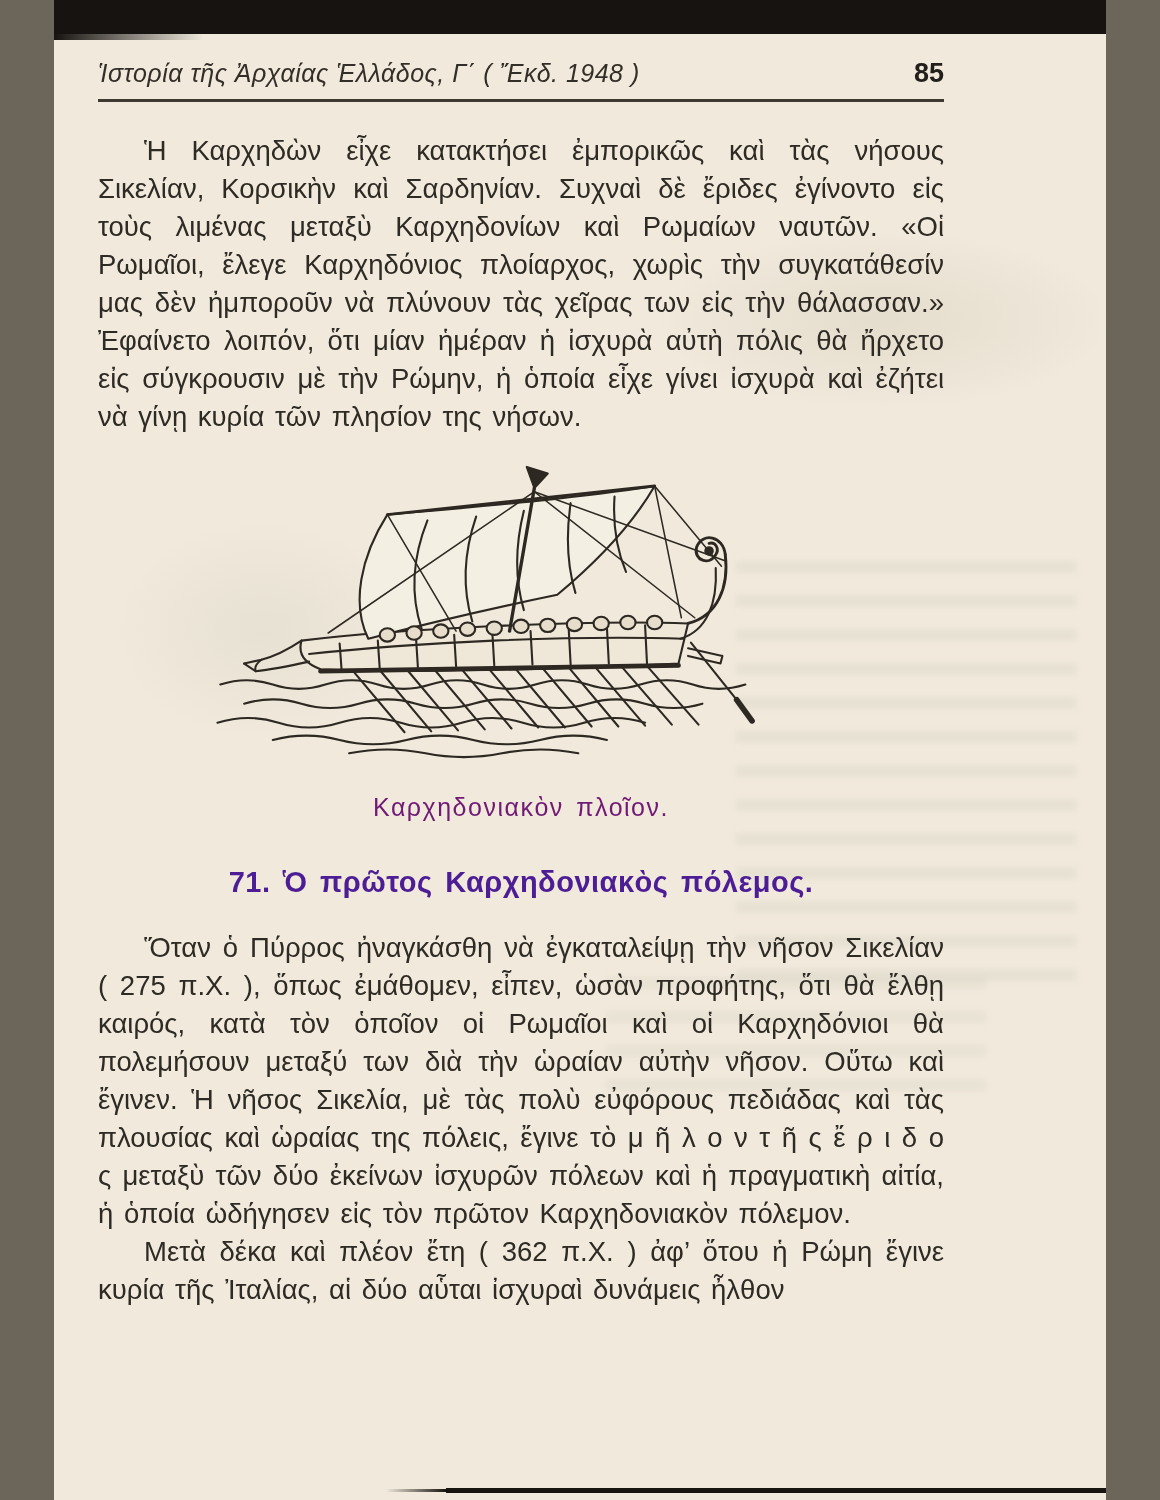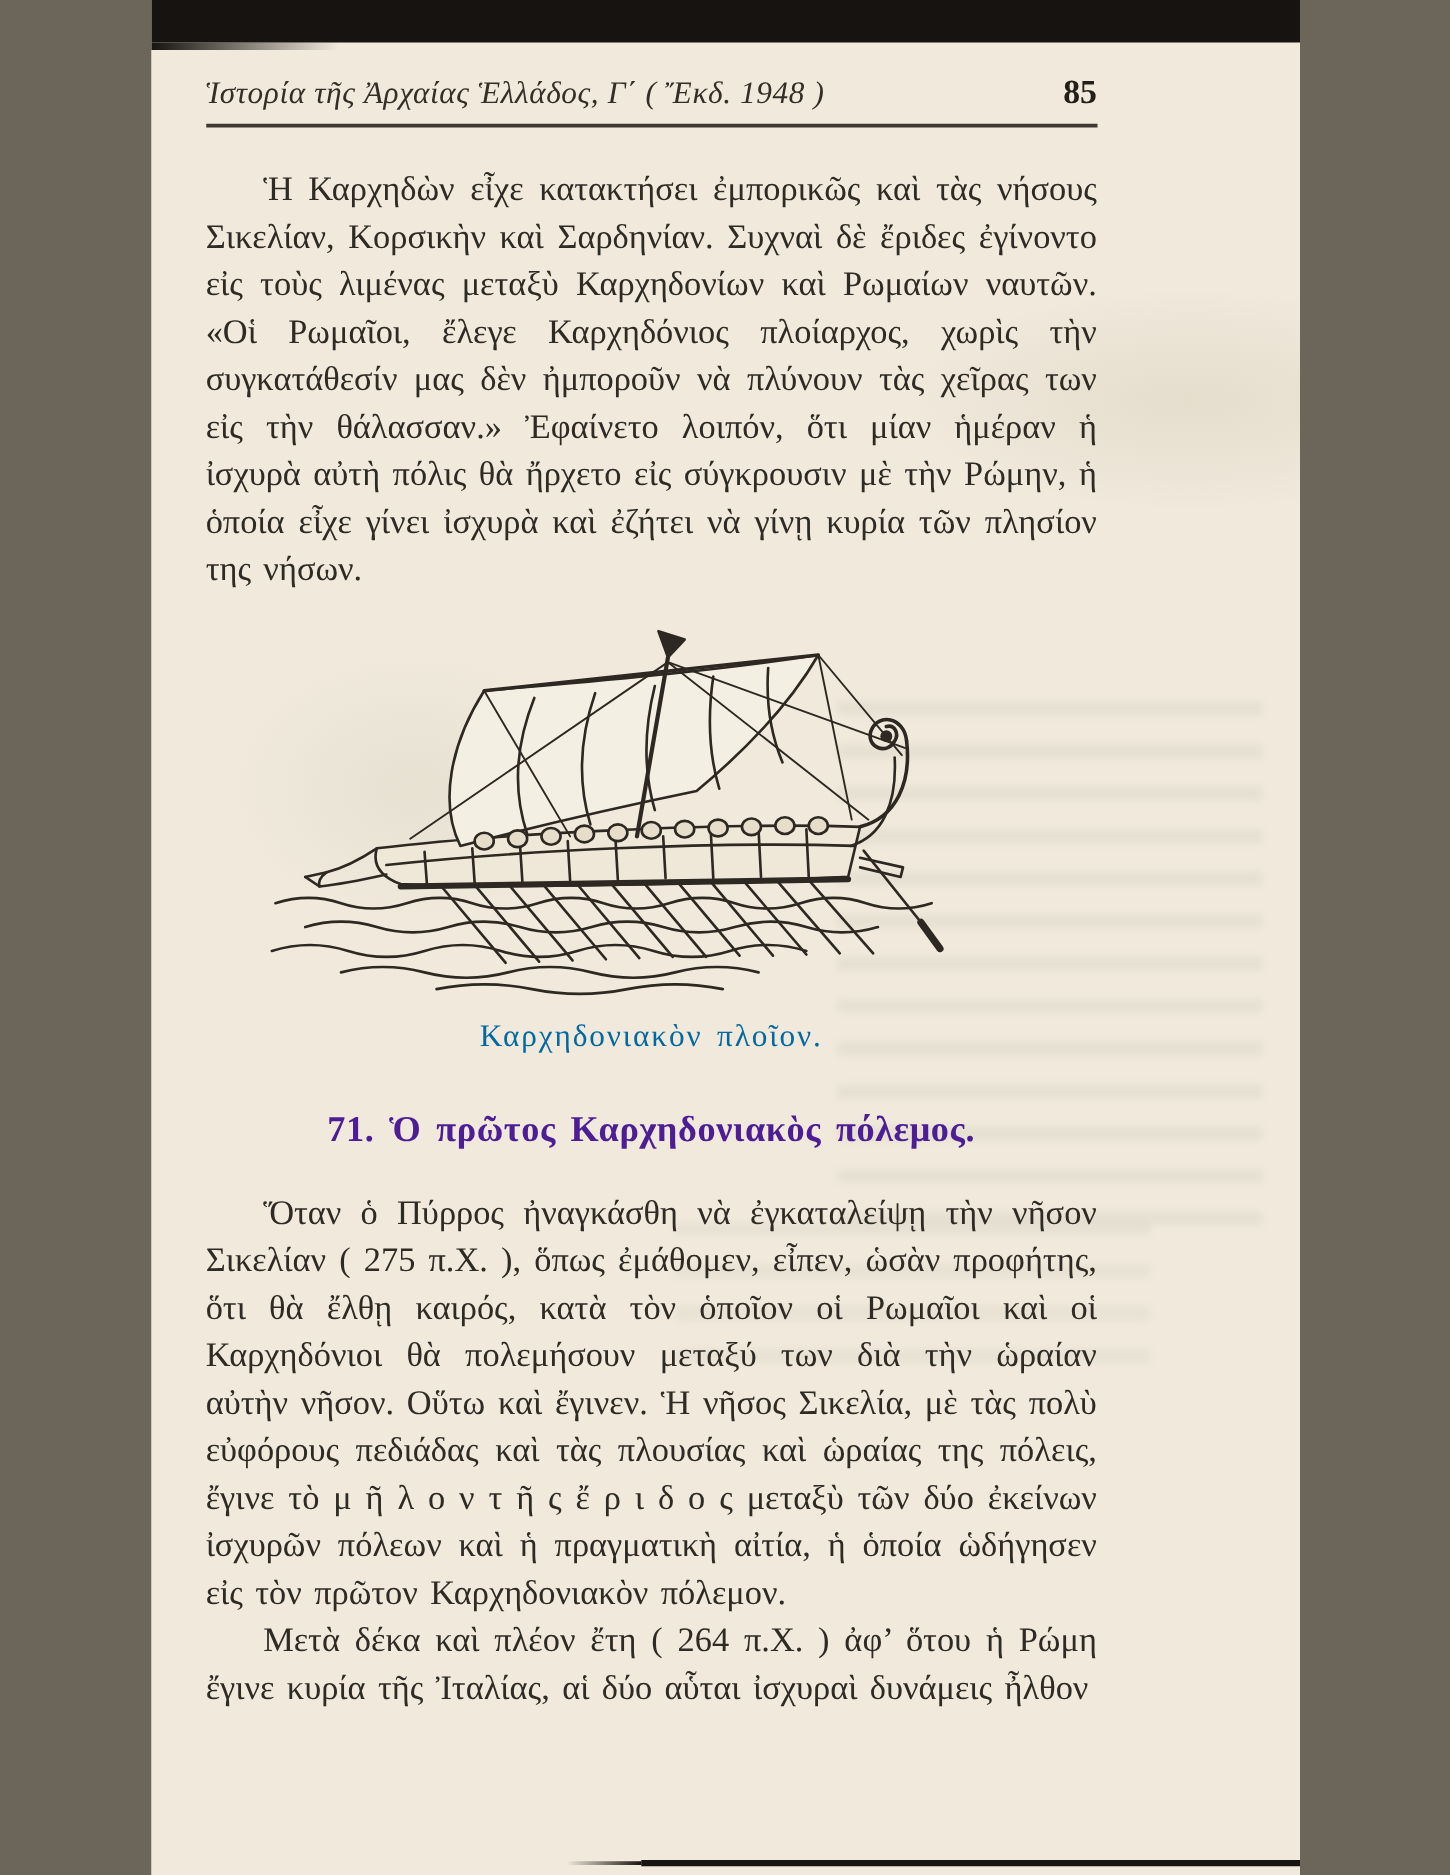--- a/index.html
+++ b/index.html
@@ -1,22 +1,22 @@
 <!DOCTYPE html>
 <html><head>
 <meta charset="utf-8">
 <style>
   html,body{margin:0;padding:0;background:#6b6659;}
   .page{
     position:relative;
-    width:919px;height:1500px;
+    width:1052px;height:1500px;
     margin:0 auto;
     background:#f0e9dc;
     overflow:hidden;
-    font-family:Liberation Serif, serif;
+    font-family:Liberation Sans, sans-serif;
     color:#2e2a24;
   }
   .topbar{
     position:absolute;top:0;left:0;right:0;height:34px;
     background:#161310;
   }
   .topbar::after{
     content:"";position:absolute;left:0;top:34px;width:150px;height:6px;
     background:linear-gradient(90deg,#161310,rgba(22,19,16,0));
   }
@@ -40,23 +40,23 @@
   p.para{
     margin:0;
     font-size:27.5px;line-height:38px;
     text-align:justify;word-spacing:3px;
   }
   p.indent{text-indent:46px;}
   figure.shipfig{
     margin:8px 0 0 0;text-align:center;
   }
   .figcap{
-    margin-top:14px;
+    margin-top:30px;
     font-size:25px;letter-spacing:1.5px;word-spacing:4px;
-    text-align:center;color:#0369a1;
+    text-align:center;color:#701a75;
   }
   h2.sechead{
     margin:44px 0 30px 0;
     font-size:29px;font-weight:bold;text-align:center;
     letter-spacing:.5px;word-spacing:4px;color:#4c1d95;
   }
   .bottomline{
     position:absolute;bottom:7px;left:392px;right:0;height:5px;
     background:#18140f;
   }
@@ -190,19 +190,19 @@
           <ellipse cx="470" cy="187" rx="8" ry="7" fill="#e6ddcb"></ellipse>
         </g>
       </svg>
       <figcaption class="figcap">Καρχηδονιακὸν πλοῖον.</figcaption>
     </figure>
 
     <h2 class="sechead">71. Ὁ πρῶτος Καρχηδονιακὸς πόλεμος.</h2>
 
     <div>
       <p class="para indent">Ὅταν ὁ Πύρρος ἠναγκάσθη νὰ ἐγκαταλείψῃ τὴν νῆσον Σικελίαν ( 275 π.Χ. ), ὅπως ἐμάθομεν, εἶπεν, ὡσὰν προφήτης, ὅτι θὰ ἔλθῃ καιρός, κατὰ τὸν ὁποῖον οἱ Ρωμαῖοι καὶ οἱ Καρχηδόνιοι θὰ πολεμήσουν μεταξύ των διὰ τὴν ὡραίαν αὐτὴν νῆσον. Οὕτω καὶ ἔγινεν. Ἡ νῆσος Σικελία, μὲ τὰς πολὺ εὐφόρους πεδιάδας καὶ τὰς πλουσίας καὶ ὡραίας της πόλεις, ἔγινε τὸ μ ῆ λ ο ν τ ῆ ς ἔ ρ ι δ ο ς μεταξὺ τῶν δύο ἐκείνων ἰσχυρῶν πόλεων καὶ ἡ πραγματικὴ αἰτία, ἡ ὁποία ὡδήγησεν εἰς τὸν πρῶτον Καρχηδονιακὸν πόλεμον.</p>
-      <p class="para indent">Μετὰ δέκα καὶ πλέον ἔτη ( 264 π.Χ. ) ἀφ’ ὅτου ἡ Ρώμη ἔγινε κυρία τῆς Ἰταλίας, αἱ δύο αὗται ἰσχυραὶ δυνάμεις ἦλθον</p>
+      <p class="para indent">Μετὰ δέκα καὶ πλέον ἔτη ( 362 π.Χ. ) ἀφ’ ὅτου ἡ Ρώμη ἔγινε κυρία τῆς Ἰταλίας, αἱ δύο αὗται ἰσχυραὶ δυνάμεις ἦλθον</p>
     </div>
 
   </div>
 
   <div class="bottomline"></div>
 </div>
 
 </body></html>

